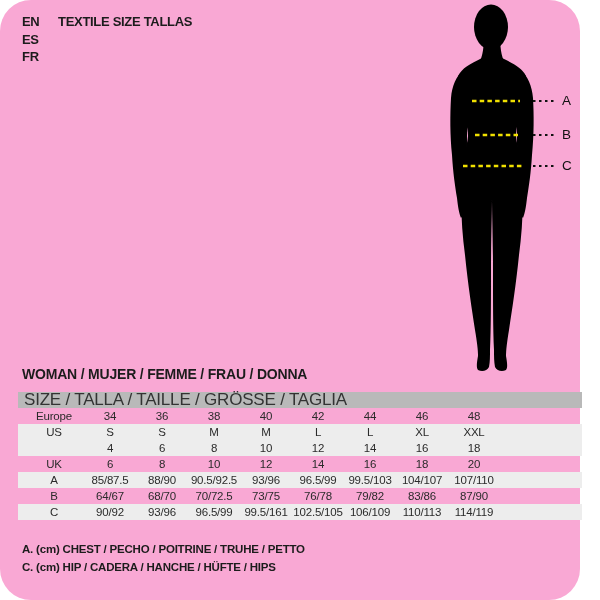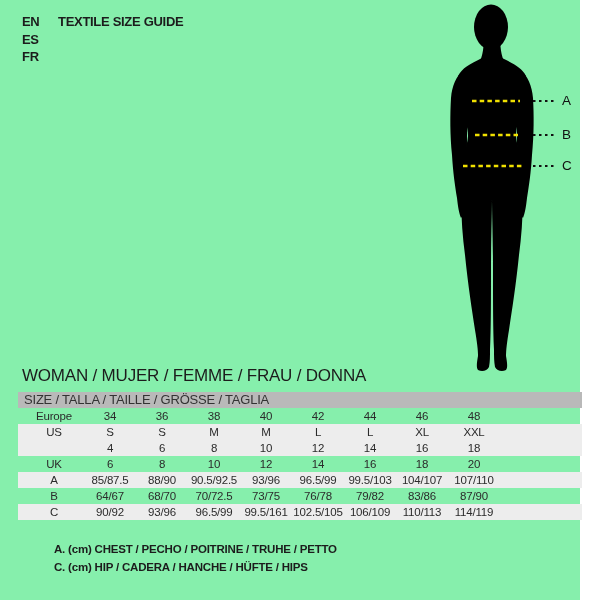--- a/index.html
+++ b/index.html
@@ -1,57 +1,57 @@
 <!DOCTYPE html>
 <html><head>
 <meta charset="utf-8">
 <style>
   * { margin:0; padding:0; box-sizing:border-box; }
   html,body { width:600px; height:600px; background:#fff; overflow:hidden;
               font-family:"Liberation Sans", sans-serif; color:#1c1c1c; }
-  .canvas { position:relative; width:580px; height:600px; background:#86efac; }
+  .canvas { position:relative; width:580px; height:600px; background:#f9a8d4;border-radius:31px; }
 
   
   .langs { position:absolute; left:22px; top:13px; }
   .lang-row { display:flex; line-height:17.6px; font-size:13px; font-weight:bold;
               letter-spacing:-0.3px; white-space:nowrap; }
   .lang-row .code { width:36px; flex:0 0 36px; }
 
   
   .figure { position:absolute; left:430px; top:0; width:170px; height:382px; }
   .figure svg { position:absolute; left:0; top:0; }
   .marker-label { position:absolute; left:132px; width:20px; font-size:13.5px;
                   font-weight:normal; color:#111; line-height:14px; }
 
   
-  .tbl-title { position:absolute; left:22px; top:366px; font-size:17px;
-               font-weight:normal; letter-spacing:-0.2px; white-space:nowrap; }
+  .tbl-title { position:absolute; left:22px; top:366px; font-size:14px;
+               font-weight:bold; letter-spacing:-0.2px; white-space:nowrap; }
   table.sizes { position:absolute; left:18px; top:392px; width:564px;
                 border-collapse:collapse; table-layout:fixed; }
   table.sizes td, table.sizes th { padding:0; font-weight:normal; font-size:11.5px;
                 letter-spacing:-0.2px; height:16px; line-height:16px;
                 text-align:center; white-space:nowrap; color:#2b2b2b; }
-  table.sizes .hdr th { text-align:left; padding-left:6px; font-size:13px;
+  table.sizes .hdr th { text-align:left; padding-left:6px; font-size:17px;
                 color:#333; }
   table.sizes td.lbl { text-align:center; padding-left:6px; }
 
   
   .legend { position:absolute; left:22px; top:540px; }
   .legend-line { font-size:11.5px; font-weight:bold; line-height:18px;
-                 letter-spacing:-0.2px; white-space:nowrap;margin-left:32px; }
+                 letter-spacing:-0.2px; white-space:nowrap; }
 </style>
 </head>
 <body>
 
 <div class="canvas">
 
   <div class="langs" id="langs">
     <div class="lang-row">
       <span class="code">EN</span>
-      <span class="ltxt">TEXTILE SIZE GUIDE</span>
+      <span class="ltxt">TEXTILE SIZE TALLAS</span>
     </div>
 
     <div class="lang-row">
       <span class="code">ES</span>
     </div>
 
     <div class="lang-row">
       <span class="code">FR</span>
     </div>
 

